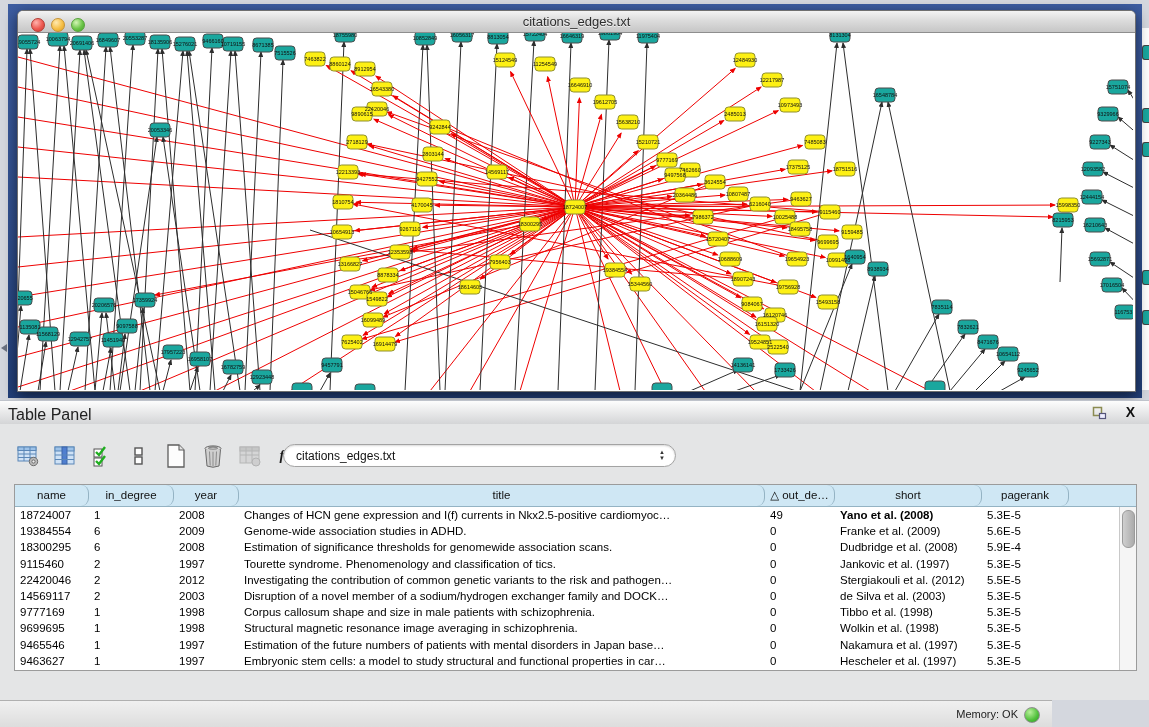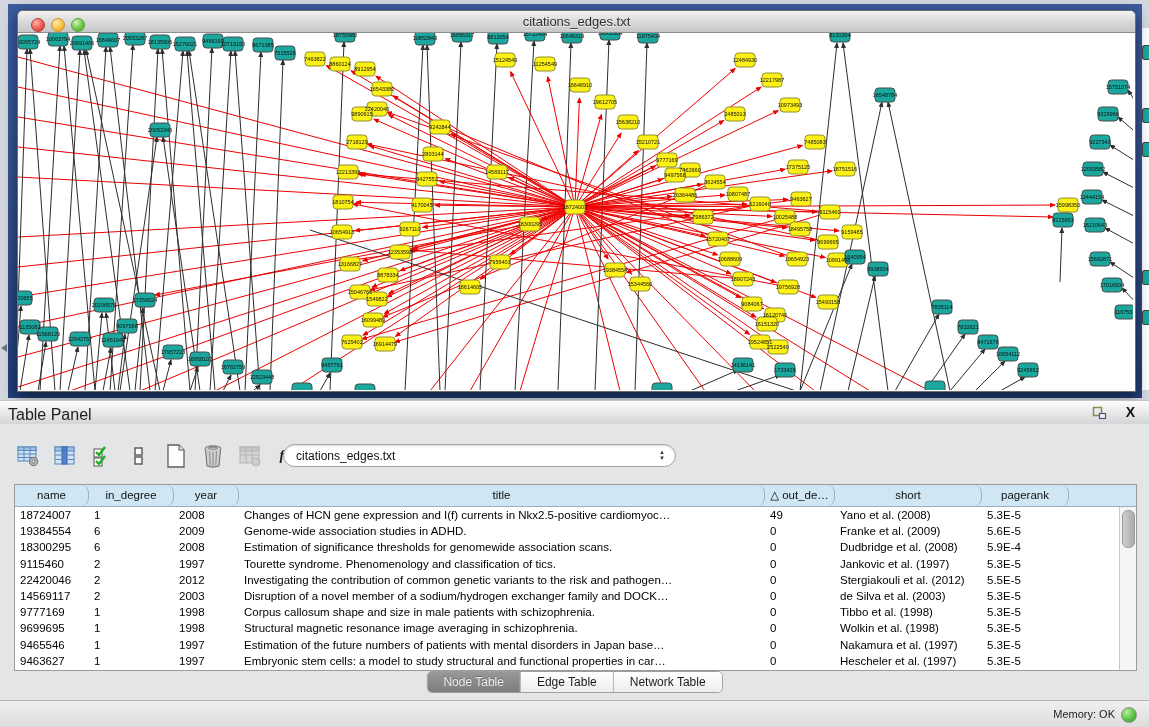--- a/index.html
+++ b/index.html
@@ -50,21 +50,21 @@
       overflow:hidden;white-space:nowrap;}
   .vscroll{position:absolute;right:0;top:22px;bottom:0;width:16px;background:#f5f5f5;border-left:1px solid #c9c9c9;}
   .vthumb{position:absolute;left:2px;top:3px;width:11px;height:36px;border-radius:6px;
           background:linear-gradient(90deg,#cfcfcf,#ababab);border:1px solid #9a9a9a;}
   .tabs{position:absolute;left:50%;transform:translateX(-50%);top:247px;display:flex;
         border:1px solid #9e9e9e;border-radius:5px;overflow:hidden;font-size:12px;background:#fff;}
   .tab{padding:3px 16px;background:linear-gradient(180deg,#ffffff,#ededed);color:#1c1c1c;border-left:1px solid #b3b3b3;}
   .tab:first-child{border-left:none;}
   .tab.active{background:linear-gradient(180deg,#989898,#7d7d7d);color:#ededed;text-shadow:0 -1px 0 rgba(0,0,0,.25);}
   
-  .statusbar{position:absolute;left:0;top:700px;width:1149px;height:27px;
+  .statusbar{position:absolute;left:0;top:700px;width:1052px;height:27px;
              background:linear-gradient(180deg,#f0f0f0,#dcdcdc);border-top:1px solid #b0b0b0;}
   .mem{position:absolute;right:34px;top:7px;font-size:11px;color:#222;}
   .memdot{position:absolute;right:12px;top:6px;width:14px;height:14px;border-radius:50%;
           background:radial-gradient(circle at 35% 30%,#b8f09a,#4fbf3a 60%,#2f9a24);border:1px solid #8f8f8f;}
 </style>
 </head>
 <body>
 
 <div class="network-region">
   <div class="blue-frame"></div>
@@ -628,21 +628,21 @@
         <div class="th" style="width: 147px;">short</div>
         <div class="th" style="width: 87px;">pagerank</div>
       </div>
     <div class="tbl-rows" id="tbl-rows">
         <div class="tr">
           <div class="td" style="width: 74px;">18724007</div>
           <div class="td" style="width: 85px;">1</div>
           <div class="td" style="width: 65px;">2008</div>
           <div class="td" style="width: 526px;">Changes of HCN gene expression and I(f) currents in Nkx2.5-positive cardiomyoc…</div>
           <div class="td" style="width: 70px;">49</div>
-          <div class="td" style="width: 147px;">Yano et al. (2008)</div>
+          <div class="td" style="width: 147px; font-weight: bold;">Yano et al. (2008)</div>
           <div class="td" style="width: 87px;">5.3E-5</div>
         </div>
         <div class="tr">
           <div class="td" style="width: 74px;">19384554</div>
           <div class="td" style="width: 85px;">6</div>
           <div class="td" style="width: 65px;">2009</div>
           <div class="td" style="width: 526px;">Genome-wide association studies in ADHD.</div>
           <div class="td" style="width: 70px;">0</div>
           <div class="td" style="width: 147px;">Franke et al. (2009)</div>
           <div class="td" style="width: 87px;">5.6E-5</div>
@@ -718,23 +718,18 @@
           <div class="td" style="width: 70px;">0</div>
           <div class="td" style="width: 147px;">Hescheler et al. (1997)</div>
           <div class="td" style="width: 87px;">5.3E-5</div>
         </div>
       </div>
     <div class="vscroll">
       <div class="vthumb"></div>
     </div>
   </div>
 
-  <div class="tabs">
-    <span class="tab active">Node Table</span>
-    <span class="tab">Edge Table</span>
-    <span class="tab">Network Table</span>
-  </div>
 </div>
 
 <div class="statusbar">
   <span class="mem">Memory: OK</span>
   <span class="memdot"></span>
 </div>
 
 </body></html>

